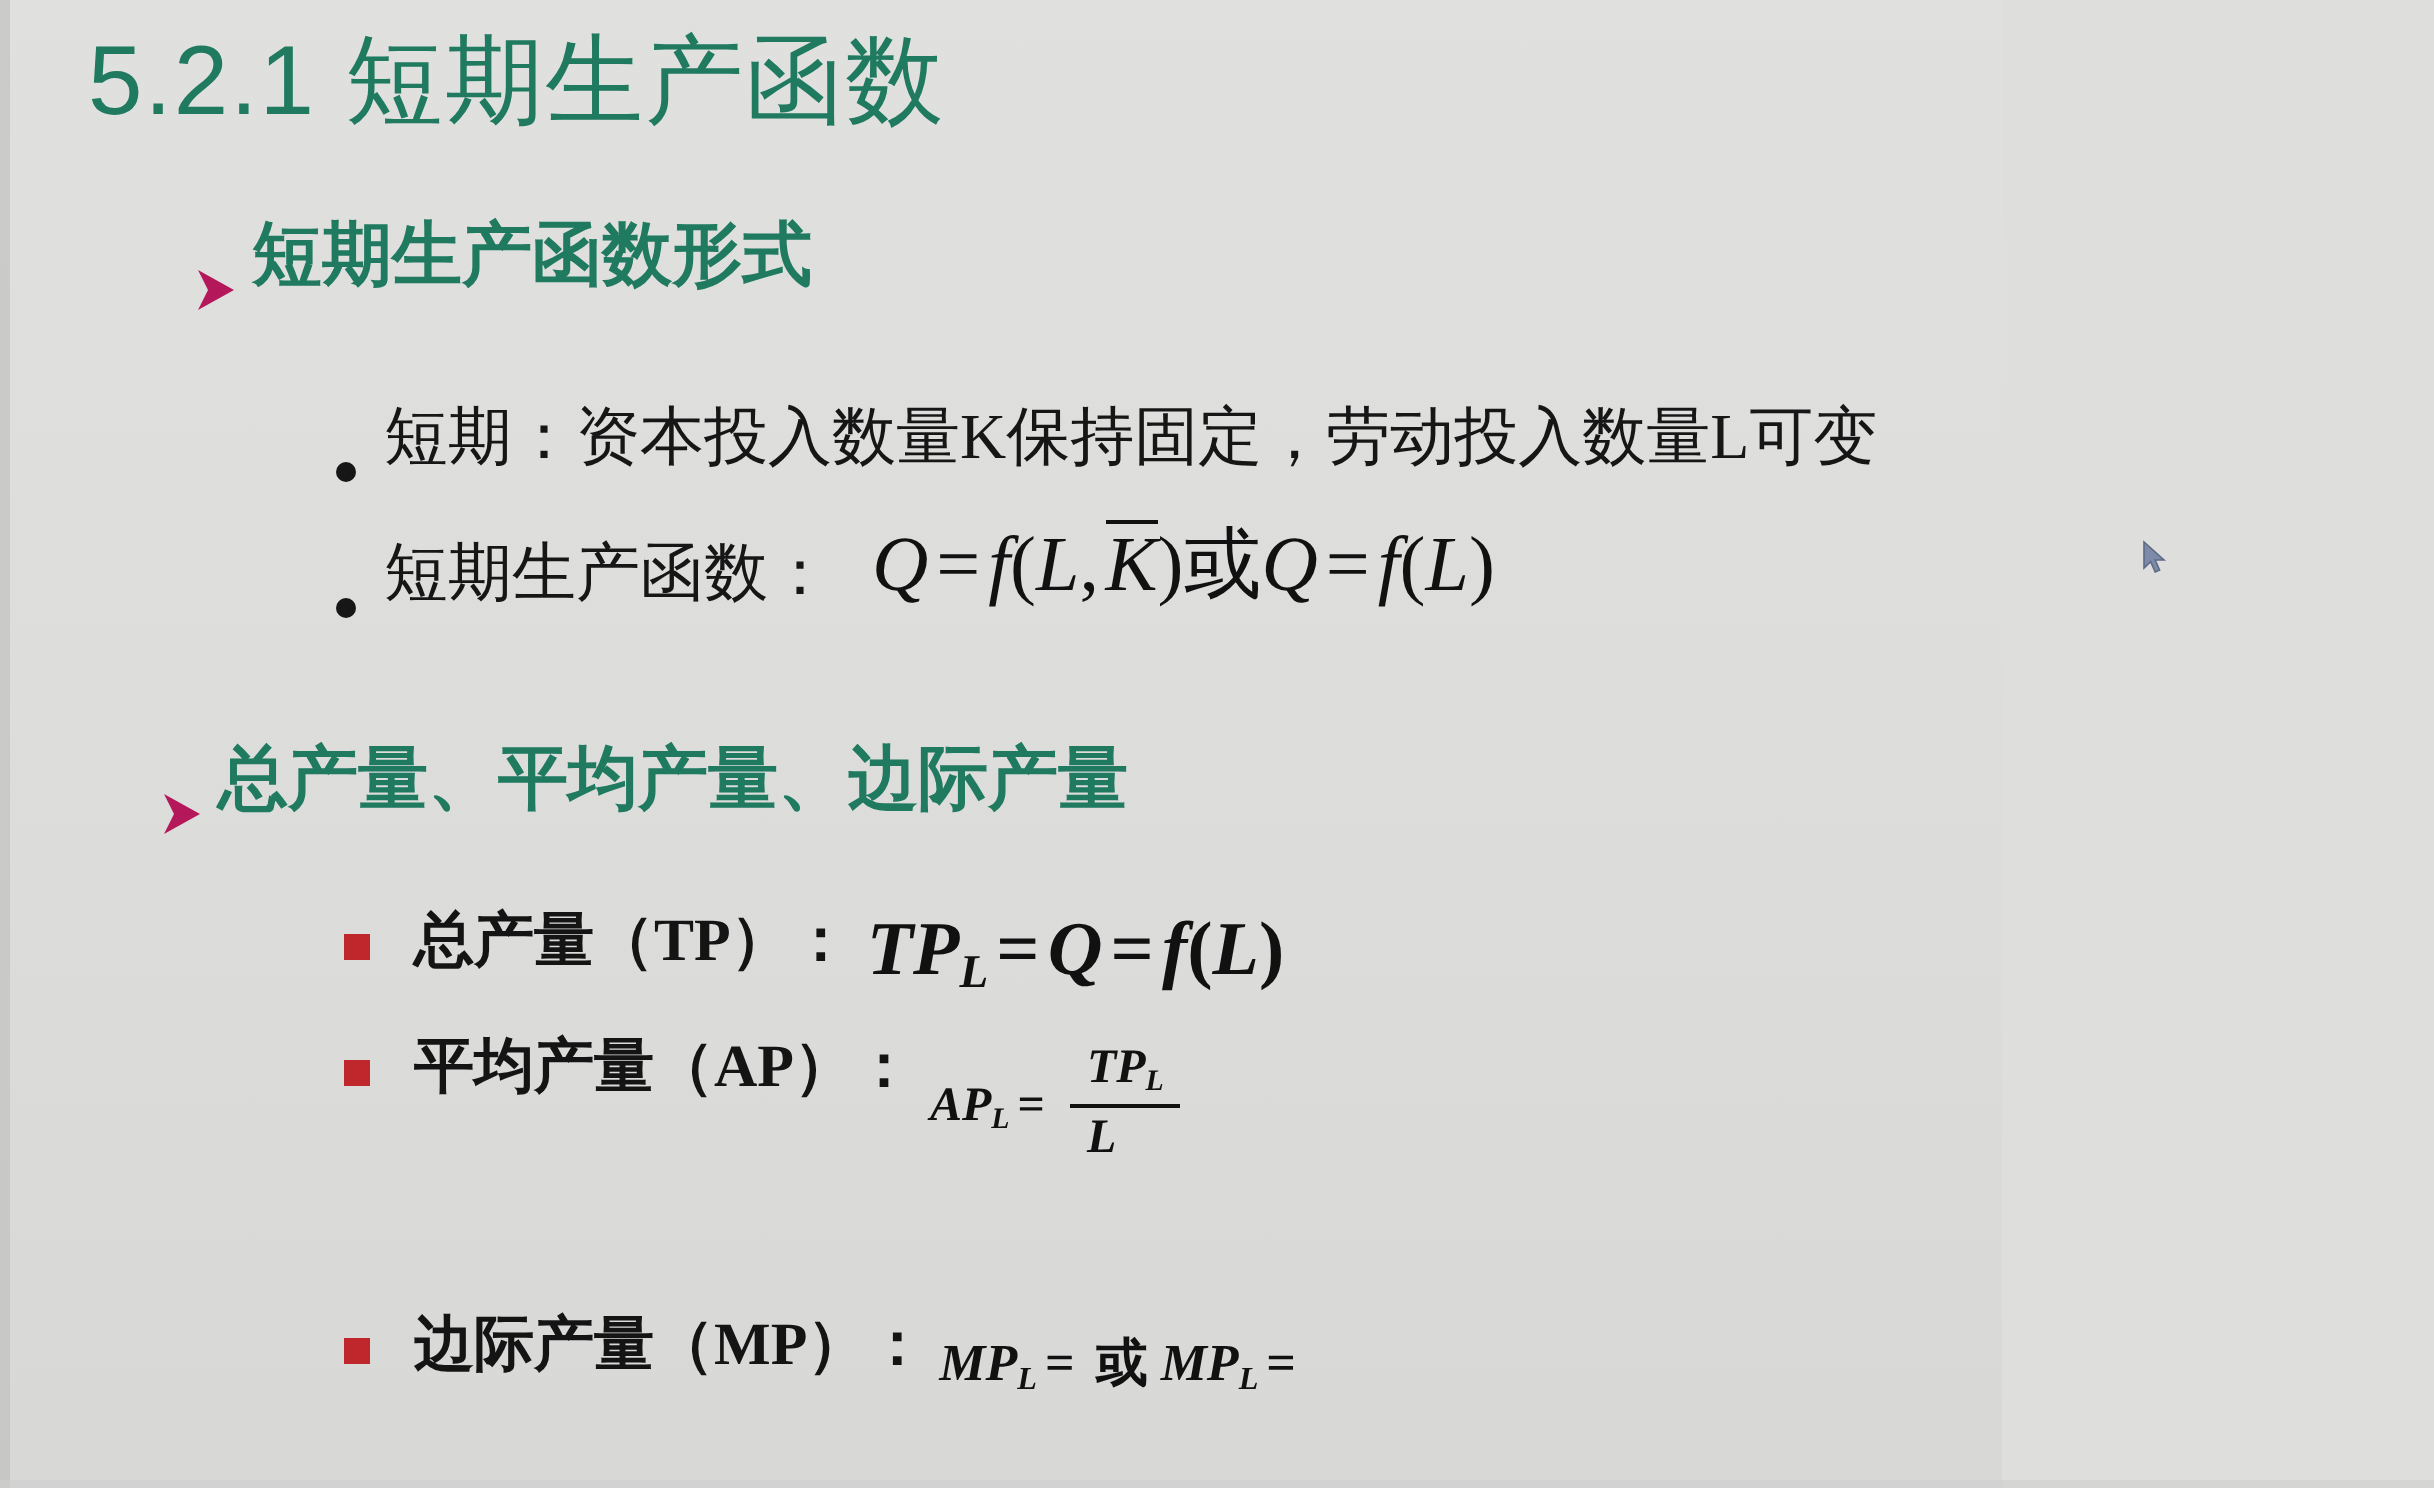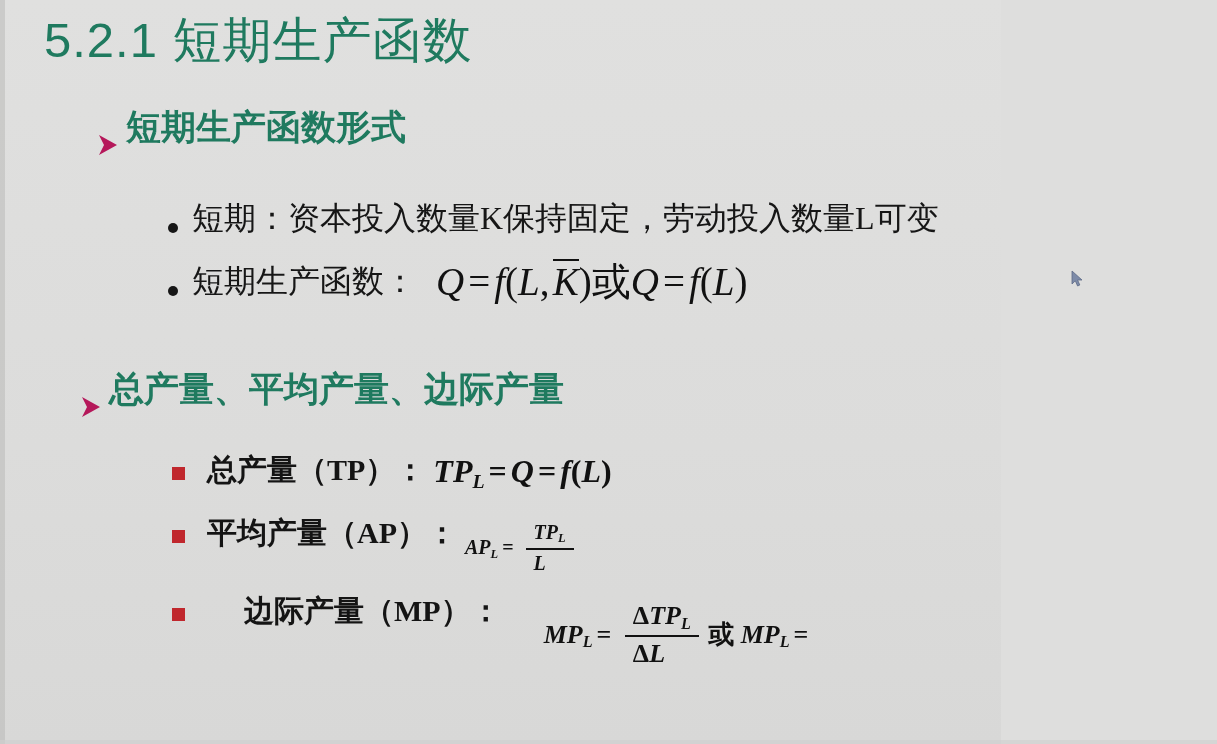--- a/index.html
+++ b/index.html
@@ -51,21 +51,21 @@
     position: relative;
     top: 2px;
   }
   .lvl1-a { left: 96px; top: 104px; }
   .lvl1-b { left: 79px; top: 366px; }
 
   
   .lvl2 {
     position: absolute;
     display: flex;
-    align-items: center;
+    align-items: flex-end;
     color: #161616;
     font-size: 32px;
     font-family: "Liberation Serif", serif;
     white-space: nowrap;
   }
   .dot-marker {
     width: 10px;
     height: 10px;
     border-radius: 50%;
     background: #161616;
@@ -90,21 +90,21 @@
   .sq-marker {
     width: 13px;
     height: 13px;
     background: #c0272d;
     margin-right: 22px;
     margin-top: 17px;
     flex: 0 0 auto;
   }
   .lvl3-a { left: 172px; top: 450px; }
   .lvl3-b { left: 172px; top: 513px; }
-  .lvl3-c { left: 172px; top: 591px; gap: 37px; }
+  .lvl3-c { left: 172px; top: 652px; }
 
   
   .math {
     font-family: "Liberation Serif", serif;
     font-style: italic;
     color: #111;
     white-space: nowrap;
   }
   .mi { font-style: italic; }
   .mo { font-style: normal; padding: 0 4px; }
@@ -134,22 +134,22 @@
     border-bottom: 2px solid #111;
     line-height: 1.15;
   }
   .frac .den {
     display: block;
     padding: 2px 8px 0 8px;
     line-height: 1.15;
   }
 
   .inline-math-1 { font-size: 39px; margin-left: 20px; }
-  .inline-math-2 { font-size: 32px; margin-left: 8px; position: relative; top: 3px; }
-  .inline-math-3 { font-size: 20px; margin-left: 8px; position: relative; top: 10px; }
+  .inline-math-2 { font-size: 38px; margin-left: 8px; position: relative; top: 3px; }
+  .inline-math-3 { font-size: 24px; margin-left: 8px; position: relative; top: 10px; }
   .inline-math-4 { font-size: 26px; margin-left: 6px; position: relative; top: 12px; }
 
   .cursor {
     position: absolute;
     left: 1071px;
     top: 270px;
     width: 13px;
     height: 17px;
     color: #5a6f9a;
   }
@@ -225,24 +225,20 @@
         <span class="den"><span class="mi">L</span></span>
       </span>
     </span>
   </div>
 
   <div class="lvl3 lvl3-c">
     <span class="sq-marker"></span>
     <span>边际产量（MP）：</span>
     <span class="math inline-math-4">
       <span class="mi">MP</span><span class="sub">L</span><span class="mo">=</span>
-      <span class="frac">
-        <span class="num"><span class="mtext">Δ</span><span class="mi">TP</span><span class="sub">L</span></span>
-        <span class="den"><span class="mtext">Δ</span><span class="mi">L</span></span>
-      </span>
       <span class="mtext" style="font-family:'Liberation Serif',serif;">或</span>
       <span class="mi">MP</span><span class="sub">L</span><span class="mo">=</span>
     </span>
   </div>
 
   <div class="cursor">
     <svg width="13" height="18" viewBox="0 0 13 18" xmlns="http://www.w3.org/2000/svg">
       <path d="M1 1 L1 14 L4.3 10.8 L6.6 16 L8.8 15 L6.6 10 L11 10 Z" fill="#7d8ba8" stroke="#5d6a86" stroke-width="0.8"></path>
     </svg>
   </div>

